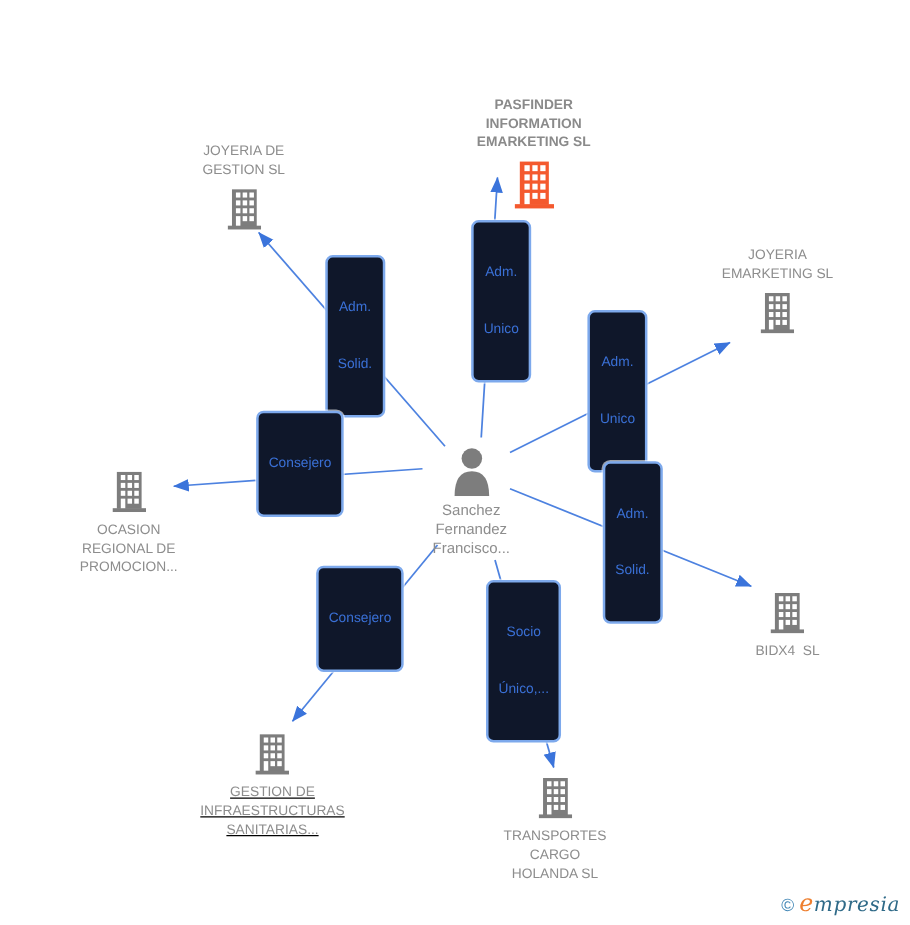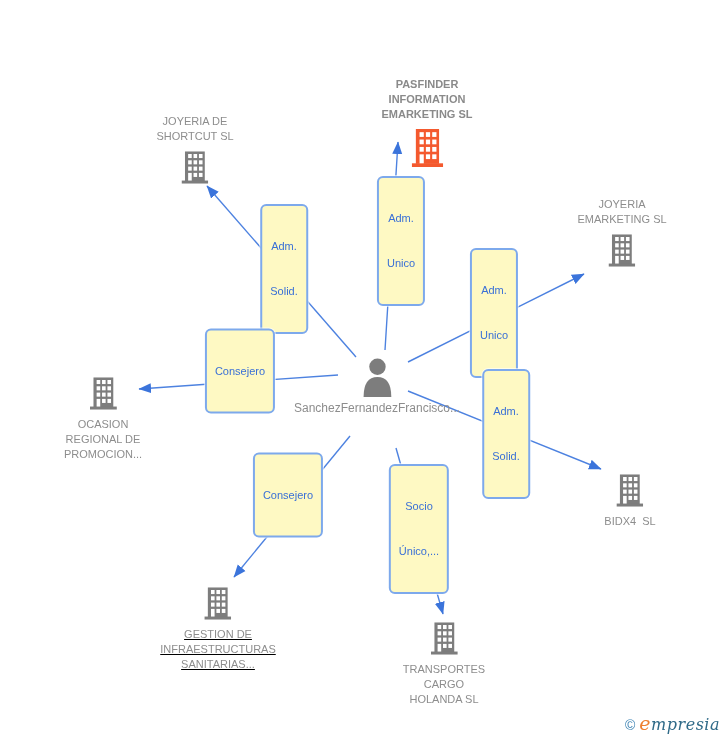--- a/index.html
+++ b/index.html
@@ -18,30 +18,30 @@
     display:flex;flex-direction:column;align-items:center;
     gap:7px;
   }
   .ctext{
     display:flex;flex-direction:column;align-items:center;
     color:#8d8d8d;font-size:11px;line-height:15px;text-align:center;
     white-space:pre;
   }
   .ctext.bold{font-weight:bold;color:#8a8a8a;margin-top:44px;}
   .ptext{
-    display:flex;flex-direction:row;align-items:center;
+    display:flex;flex-direction:column;align-items:center;
     color:#8d8d8d;font-size:12px;line-height:15px;text-align:center;white-space:pre;
   }
   .icon{display:block;}
   .icon.gray{color:#7d7d7d;}
   .icon.orange{color:#f4592e;}
 
   .edge-label{
     position:absolute;transform:translate(-50%,-50%);
-    background:#fef9c3;border:2px solid #7da9ec;border-radius:6px;
+    background:#0f172a;border:2px solid #7da9ec;border-radius:6px;
     padding:3px 8px;color:#3a70d6;font-size:11px;line-height:15px;
     text-align:center;white-space:pre;
     box-shadow:0 0 0 1px rgba(255,255,255,0.6);
   }
 
   .watermark{
     position:absolute;right:8px;bottom:6px;
     display:flex;align-items:baseline;gap:4px;
     font-family:"DejaVu Serif", serif;
   }
@@ -98,21 +98,21 @@
       <div>EMARKETING SL</div>
     </div>
     <svg class="icon orange" width="32" height="38" viewBox="0 0 30 36">
         <use href="#building"></use>
       </svg>
   </div>
 
   <div class="node" style="left:195px;top:114px;">
     <div class="ctext">
       <div>JOYERIA DE</div>
-      <div>SHORTCUT SL</div>
+      <div>GESTION SL</div>
     </div>
     <svg class="icon gray" width="27" height="33" viewBox="0 0 30 36">
         <use href="#building"></use>
       </svg>
   </div>
 
   <div class="node" style="left:622px;top:197px;">
     <div class="ctext">
       <div>JOYERIA</div>
       <div>EMARKETING SL</div>

